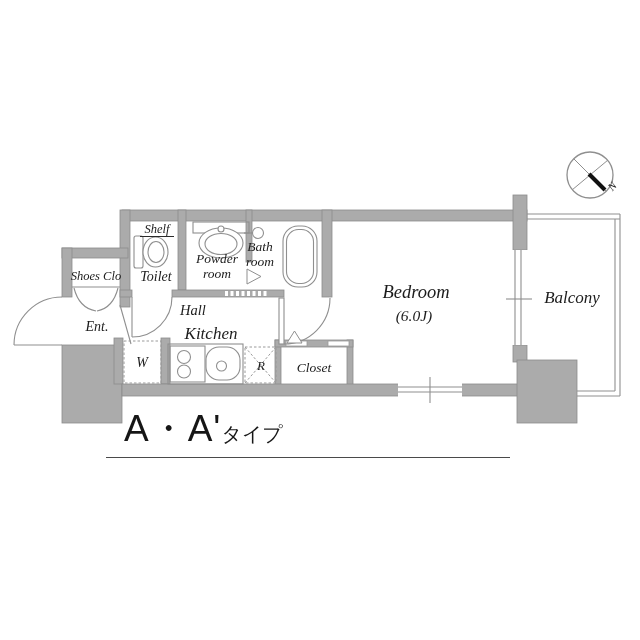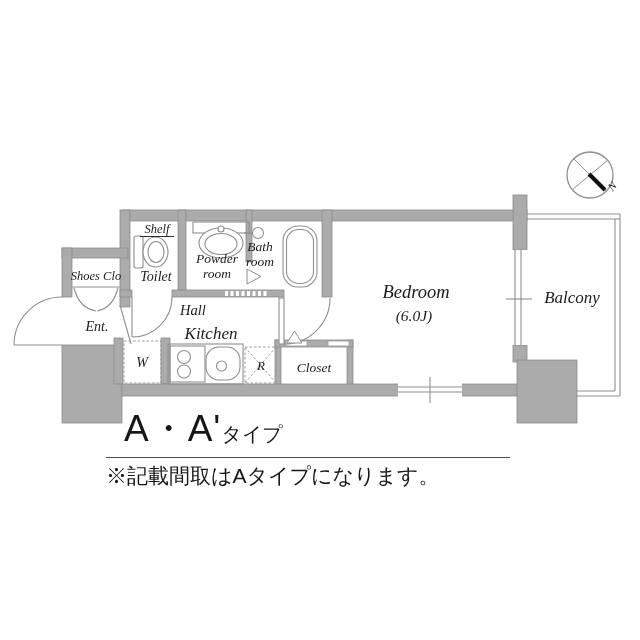--- a/index.html
+++ b/index.html
@@ -167,15 +167,14 @@
     <text class="rlabel" x="414" y="321" font-size="15.5">(6.0J)</text>
     <text class="rlabel" x="572" y="303" font-size="17">Balcony</text>
   </g>
 </svg>
 
   <div class="caption">
     <div class="caption-title">
       <span class="t-big">A・A'</span><span class="t-small">タイプ</span>
     </div>
     <div class="caption-rule"></div>
-    <div class="caption-note">※記載間取はAタイプになります。</div>
   </div>
 </div>
 
 </body></html>

